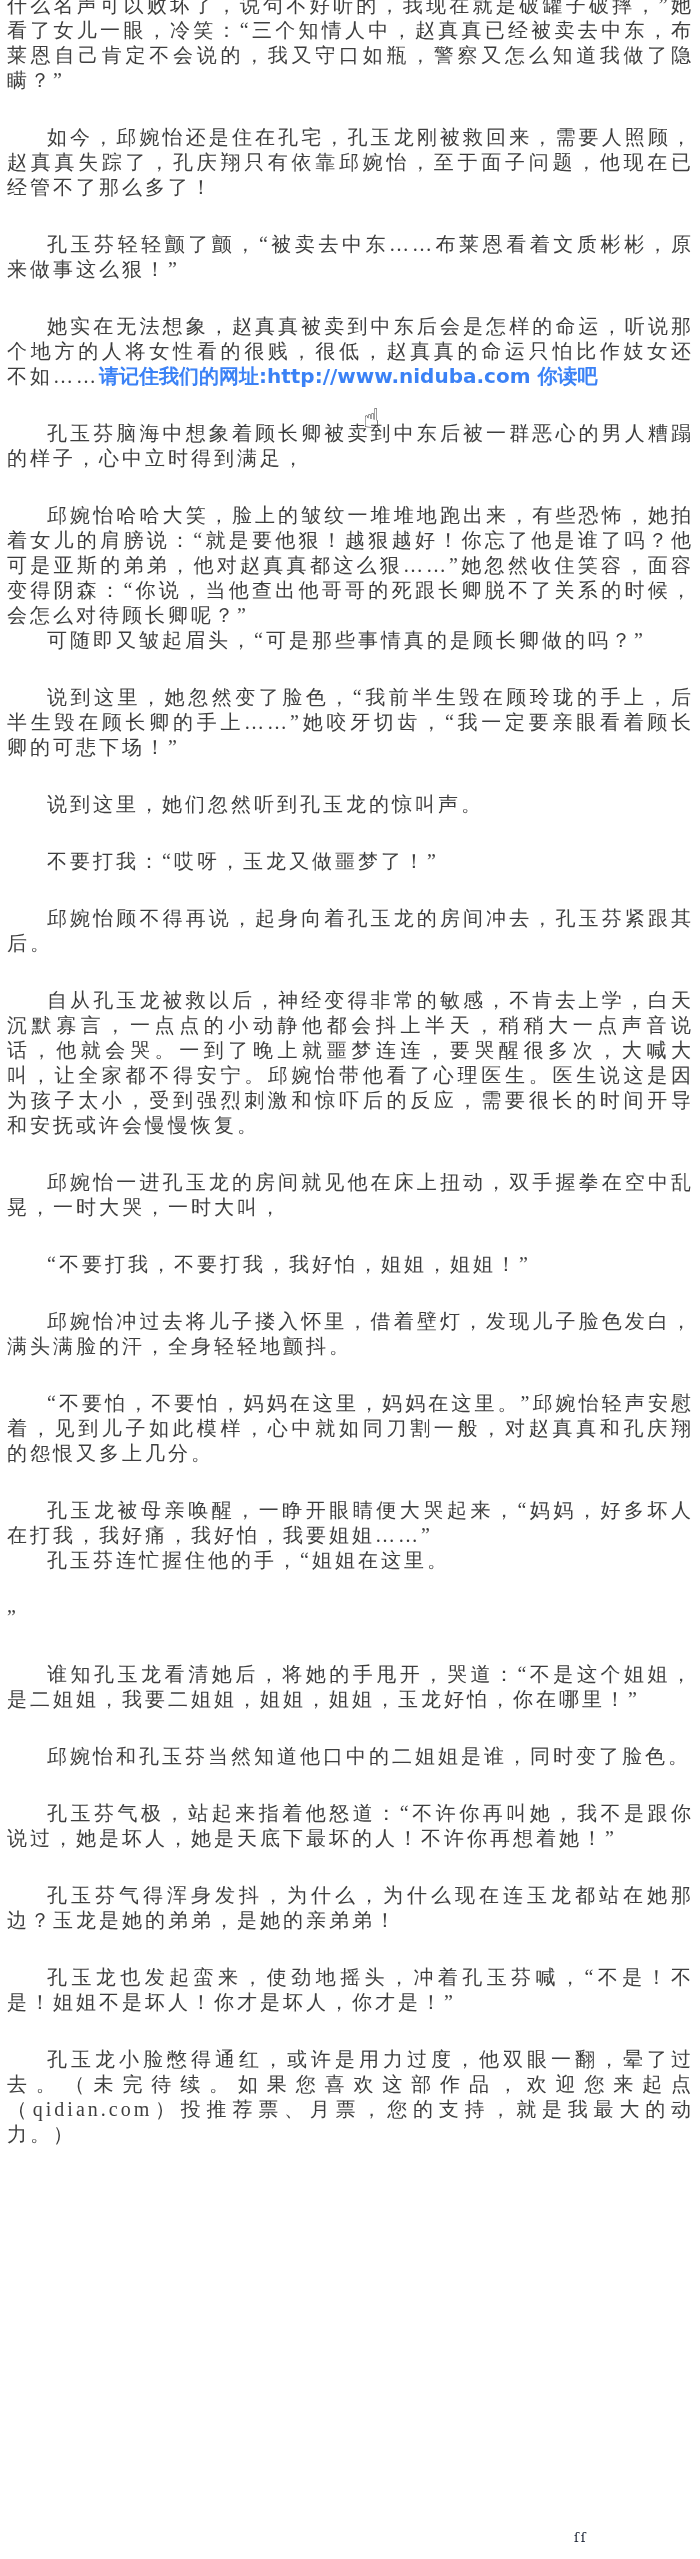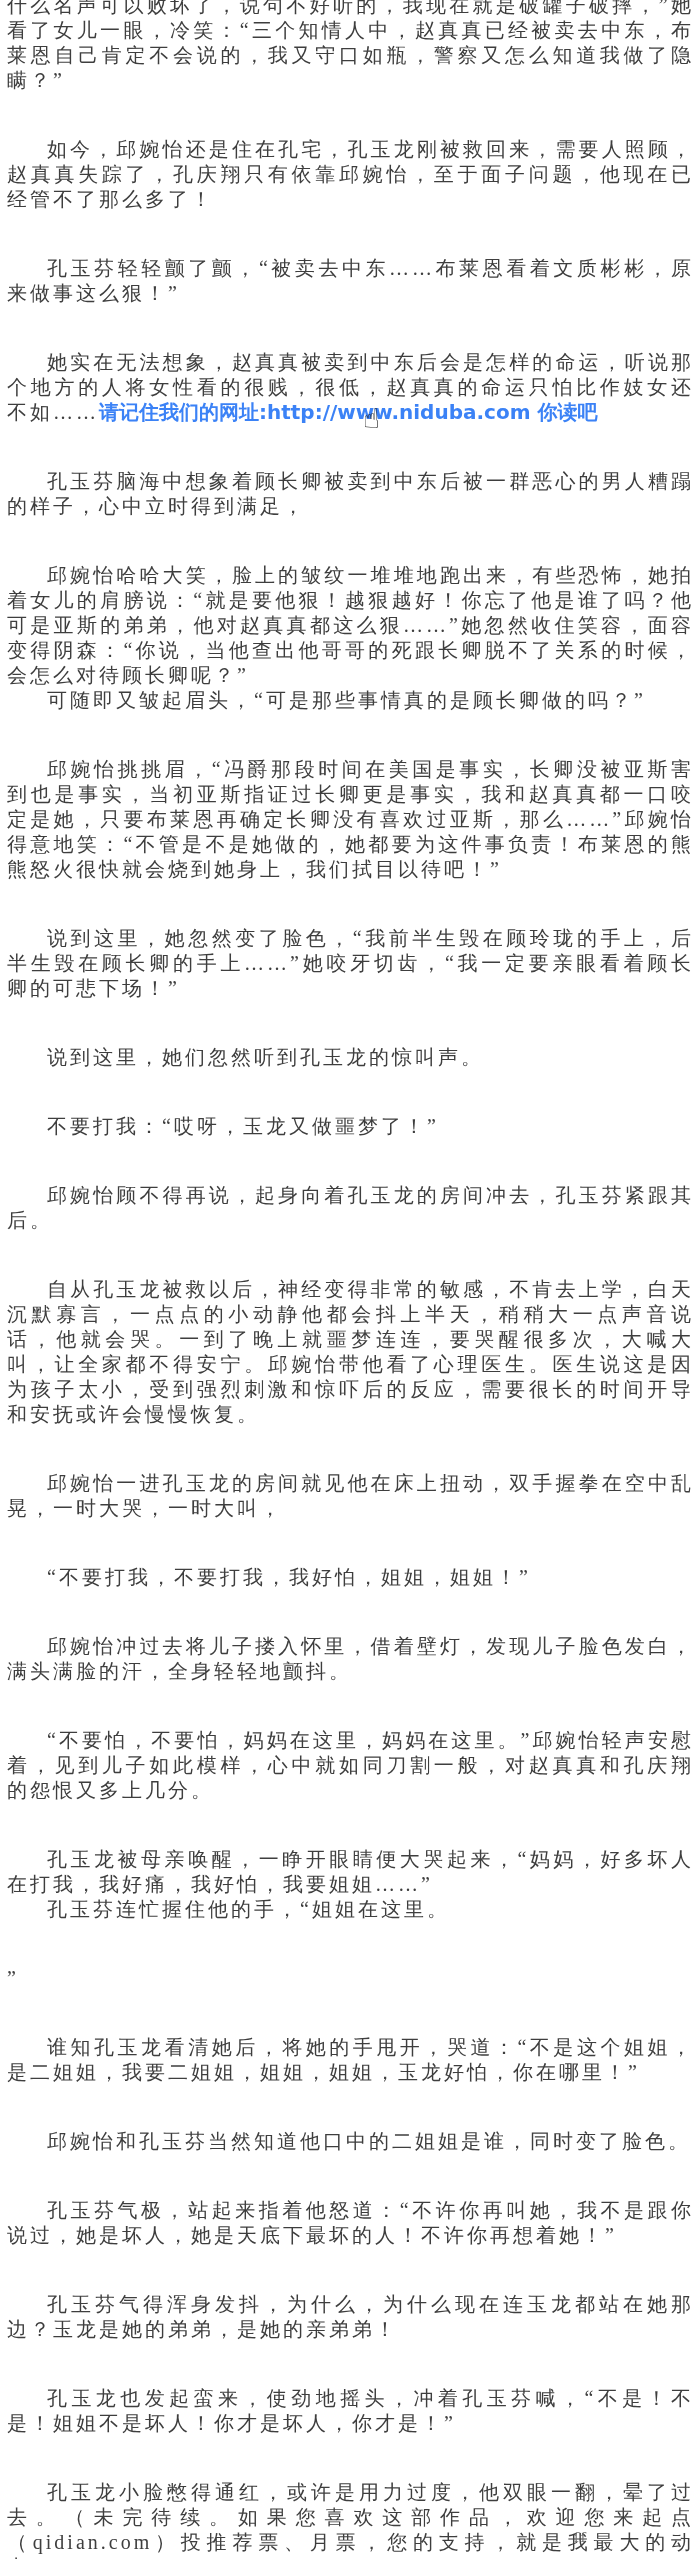--- a/index.html
+++ b/index.html
@@ -15,21 +15,21 @@
   .text-flow {
     padding: 0 6px 0 7px;
     margin-top: -7px;
     font-size: 20px;
     line-height: 25px;
     letter-spacing: 3px;
     text-align: justify;
     text-justify: inter-ideograph;
   }
   .text-flow p { margin: 0; }
-  .text-flow p.gap { margin-top: 44px; }
+  .text-flow p.gap { margin-top: 32px; }
   .text-flow p.indent { text-indent: 2em; }
   .watermark {
     font-family: "DejaVu Sans", sans-serif;
     font-weight: 700;
     letter-spacing: 0px;
     font-size: 20px;
     color: #3b82f6;
   }
   .cursor {
     position: absolute;
@@ -39,38 +39,37 @@
     line-height: 28px;
     color: #1d1d1d;
     font-family: "DejaVu Sans", sans-serif;
     user-select: none;
   }
   .artifact {
     position: absolute;
     left: 574px;
     top: 2530px;
     font-size: 13px;
-    color: #737373;
+    color: #0f172a;
     letter-spacing: 2px;
     font-family: "DejaVu Serif", serif;
   }
 </style>
 </head>
 <body>
 
 <div class="page">
   <div class="text-flow" id="paragraphs">
       <p class="">什么名声可以败坏了，说句不好听的，我现在就是破罐子破摔，”她看了女儿一眼，冷笑：“三个知情人中，赵真真已经被卖去中东，布莱恩自己肯定不会说的，我又守口如瓶，警察又怎么知道我做了隐瞒？”</p>
       <p class="indent gap">如今，邱婉怡还是住在孔宅，孔玉龙刚被救回来，需要人照顾，赵真真失踪了，孔庆翔只有依靠邱婉怡，至于面子问题，他现在已经管不了那么多了！</p>
       <p class="indent gap">孔玉芬轻轻颤了颤，“被卖去中东……布莱恩看着文质彬彬，原来做事这么狠！”</p>
       <p class="indent gap">她实在无法想象，赵真真被卖到中东后会是怎样的命运，听说那个地方的人将女性看的很贱，很低，赵真真的命运只怕比作妓女还不如……<span class="watermark">请记住我们的网址:http://www.niduba.com 你读吧</span></p>
       <p class="indent gap">孔玉芬脑海中想象着顾长卿被卖到中东后被一群恶心的男人糟蹋的样子，心中立时得到满足，</p>
       <p class="indent gap">邱婉怡哈哈大笑，脸上的皱纹一堆堆地跑出来，有些恐怖，她拍着女儿的肩膀说：“就是要他狠！越狠越好！你忘了他是谁了吗？他可是亚斯的弟弟，他对赵真真都这么狠……”她忽然收住笑容，面容变得阴森：“你说，当他查出他哥哥的死跟长卿脱不了关系的时候，会怎么对待顾长卿呢？”</p>
       <p class="indent ">可随即又皱起眉头，“可是那些事情真的是顾长卿做的吗？”</p>
-      <p class="indent gap">邱婉怡挑挑眉，“冯爵那段时间在美国是事实，长卿没被亚斯害到也是事实，当初亚斯指证过长卿更是事实，我和赵真真都一口咬定是她，只要布莱恩再确定长卿没有喜欢过亚斯，那么……”邱婉怡得意地笑：“不管是不是她做的，她都要为这件事负责！布莱恩的熊熊怒火很快就会烧到她身上，我们拭目以待吧！”</p>
       <p class="indent gap">说到这里，她忽然变了脸色，“我前半生毁在顾玲珑的手上，后半生毁在顾长卿的手上……”她咬牙切齿，“我一定要亲眼看着顾长卿的可悲下场！”</p>
       <p class="indent gap">说到这里，她们忽然听到孔玉龙的惊叫声。</p>
       <p class="indent gap">不要打我：“哎呀，玉龙又做噩梦了！”</p>
       <p class="indent gap">邱婉怡顾不得再说，起身向着孔玉龙的房间冲去，孔玉芬紧跟其后。</p>
       <p class="indent gap">自从孔玉龙被救以后，神经变得非常的敏感，不肯去上学，白天沉默寡言，一点点的小动静他都会抖上半天，稍稍大一点声音说话，他就会哭。一到了晚上就噩梦连连，要哭醒很多次，大喊大叫，让全家都不得安宁。邱婉怡带他看了心理医生。医生说这是因为孩子太小，受到强烈刺激和惊吓后的反应，需要很长的时间开导和安抚或许会慢慢恢复。</p>
       <p class="indent gap">邱婉怡一进孔玉龙的房间就见他在床上扭动，双手握拳在空中乱晃，一时大哭，一时大叫，</p>
       <p class="indent gap">“不要打我，不要打我，我好怕，姐姐，姐姐！”</p>
       <p class="indent gap">邱婉怡冲过去将儿子搂入怀里，借着壁灯，发现儿子脸色发白，满头满脸的汗，全身轻轻地颤抖。</p>
       <p class="indent gap">“不要怕，不要怕，妈妈在这里，妈妈在这里。”邱婉怡轻声安慰着，见到儿子如此模样，心中就如同刀割一般，对赵真真和孔庆翔的怨恨又多上几分。</p>
       <p class="indent gap">孔玉龙被母亲唤醒，一睁开眼睛便大哭起来，“妈妈，好多坏人在打我，我好痛，我好怕，我要姐姐……”</p>

